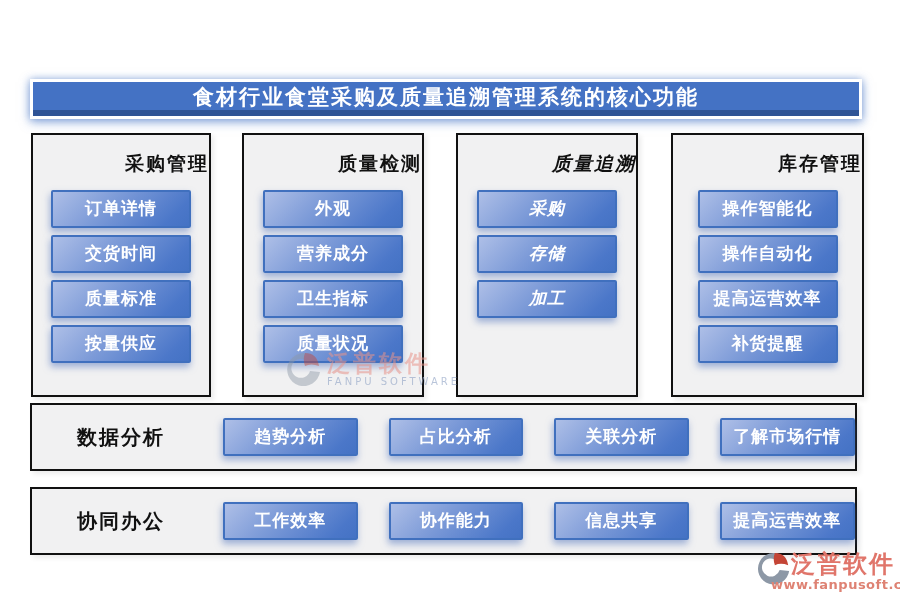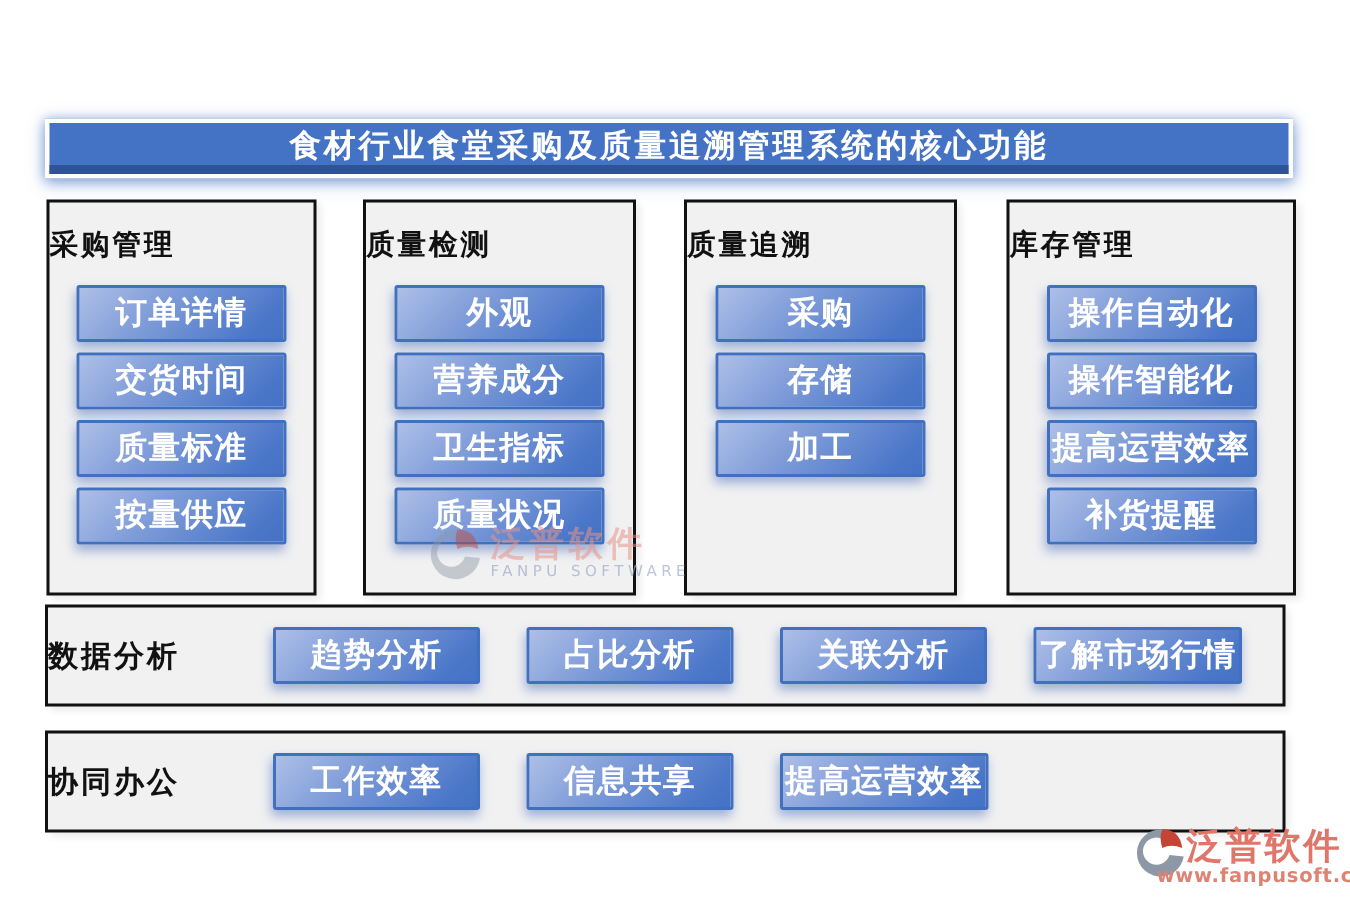--- a/index.html
+++ b/index.html
@@ -27,51 +27,51 @@
   }
 
   
   .col {
     position:absolute; top:133px; height:264px;
     background:#f1f1f2; border:2px solid #111111; box-sizing:border-box;
     box-shadow:3px 3px 5px rgba(0,0,0,.08);
   }
   .col-1 { left:31px;  width:180px; }
   .col-2 { left:242px; width:182px; }
-  .col-3 { left:456px; width:182px; }
+  .col-3 { left:456px; width:182px;font-style:italic; }
   .col-4 { left:671px; width:193px; }
   .col-header {
-    margin:14px 0 13px; text-align:left;
+    margin:14px 0 13px; text-align:right;
     font-size:19px; font-weight:bold; color:#111; line-height:28px;
     letter-spacing:2px;
   }
 
   .btn {
     box-sizing:border-box;
     display:block; width:140px; height:38px; margin:7px auto 0;
     background:linear-gradient(135deg,#aebfe7 0%,#7d9bd8 40%,#4b77c9 85%,#4472c4 100%);
     border:2px solid #4070be; border-radius:2px;
-    color:#ffffff; font-size:21px; font-weight:bold;
+    color:#ffffff; font-size:17px; font-weight:bold;
     line-height:33px; text-align:center; letter-spacing:1px;
     box-shadow:-1px 4px 7px rgba(88,120,190,.55);
     cursor:pointer;
   }
 
   
   .rowbox {
     position:absolute; left:30px; width:827px; height:68px;
     background:#f1f1f2; border:2px solid #111111; box-sizing:border-box;
     box-shadow:3px 3px 5px rgba(0,0,0,.08);
     display:flex; align-items:center;
   }
   .rowbox-1 { top:403px; }
   .rowbox-2 { top:487px; }
   .row-label {
     width:150px; 
-    font-size:20px; font-weight:bold; color:#111; letter-spacing:2px;
+    font-size:20px; font-weight:bold; color:#111; letter-spacing:2px;margin-left:45px;
   }
   .row-btn { width:138px; margin:0 31px 0 0; }
   .row-btn.wide { width:139px; margin-right:0; }
 
   
   .watermark {
     position:absolute; left:283px; top:350px;
     display:flex; align-items:flex-start; pointer-events:none;
   }
   .watermark svg { width:40px; height:42px; opacity:.45; }
@@ -123,22 +123,22 @@
 
 <div class="col col-3">
   <div class="col-header">质量追溯</div>
   <div class="btn">采购</div>
   <div class="btn">存储</div>
   <div class="btn">加工</div>
 </div>
 
 <div class="col col-4">
   <div class="col-header">库存管理</div>
+  <div class="btn">操作智能化</div>
   <div class="btn">操作自动化</div>
-  <div class="btn">操作智能化</div>
   <div class="btn">提高运营效率</div>
   <div class="btn">补货提醒</div>
 </div>
 
 <div class="watermark">
   <svg viewBox="0 0 40 40" aria-hidden="true">
     <path d="M30 5 A16.5 16.5 0 1 0 37 21 L27 20 A9.5 9.5 0 1 1 24 10 Z" fill="#8d98a6"></path>
     <path d="M22 2 Q34 2 36 15 Q28 12 22 15 Q19.5 8 22 2 Z" fill="#c44536"></path>
   </svg>
   <div class="wm-text">
@@ -151,20 +151,21 @@
   <div class="row-label">数据分析</div>
   <div class="btn row-btn">趋势分析</div>
   <div class="btn row-btn">占比分析</div>
   <div class="btn row-btn">关联分析</div>
   <div class="btn row-btn wide">了解市场行情</div>
 </div>
 
 <div class="rowbox rowbox-2">
   <div class="row-label">协同办公</div>
   <div class="btn row-btn">工作效率</div>
+  <div class="btn row-btn">协作能力</div>
   <div class="btn row-btn">信息共享</div>
   <div class="btn row-btn wide">提高运营效率</div>
 </div>
 
 <div class="logo">
   <svg viewBox="0 0 40 40" aria-hidden="true">
     <path d="M30 5 A16.5 16.5 0 1 0 37 21 L27 20 A9.5 9.5 0 1 1 24 10 Z" fill="#8d98a6"></path>
     <path d="M22 2 Q34 2 36 15 Q28 12 22 15 Q19.5 8 22 2 Z" fill="#c44536"></path>
   </svg>
   <div class="logo-brand">泛普软件</div>

